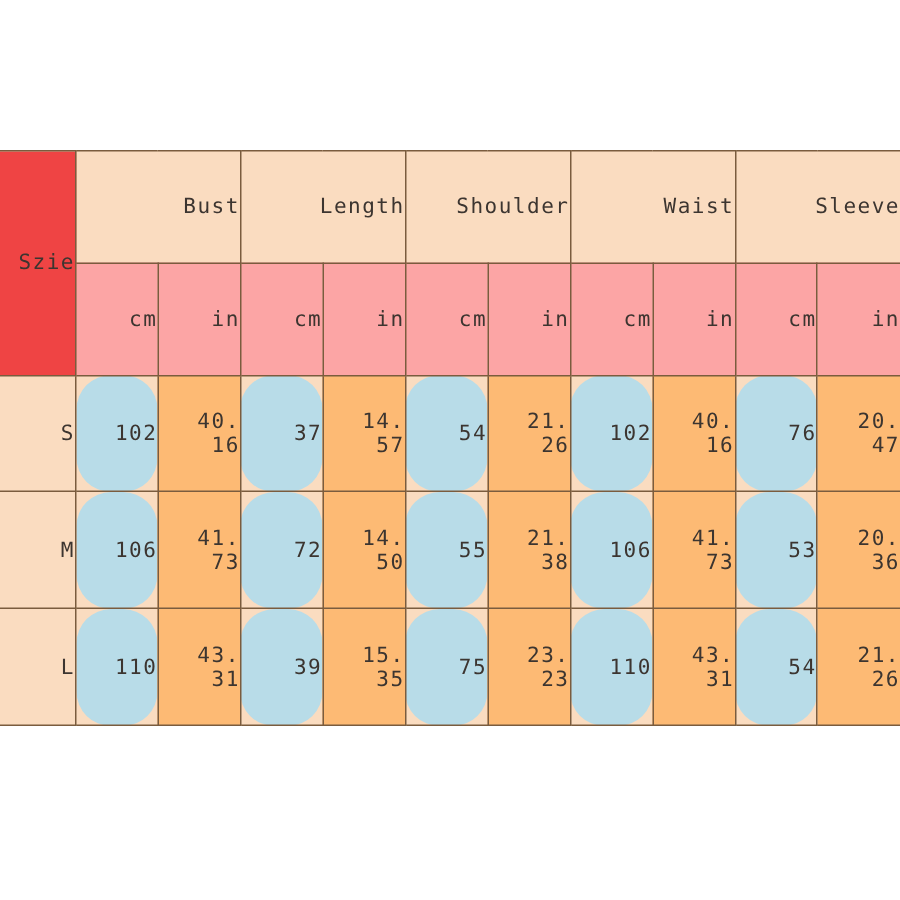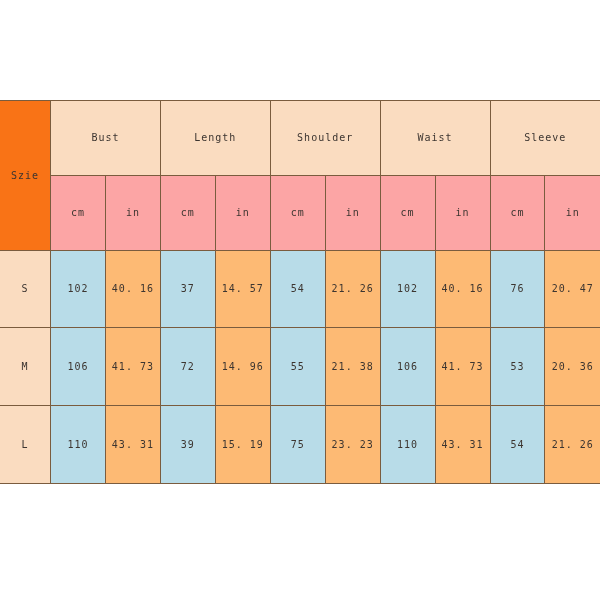--- a/index.html
+++ b/index.html
@@ -26,24 +26,24 @@
     border-collapse: collapse;
     table-layout: fixed;
     width: 600px;
     height: 384px;
     background: #fadcc0;
   }
 
   table.size-chart td,
   table.size-chart th {
     border: 1px solid #7a5c3e;
-    text-align: center;
+    text-align: right;
     vertical-align: middle;
     font-weight: normal;
-    font-size: 10px;
+    font-size: 14px;
     letter-spacing: 1px;
     color: #3c3530;
     padding: 0;
   }
 
   
   table.size-chart tr > td:first-child,
   table.size-chart tr > th:first-child {
     border-left: none;
   }
@@ -65,38 +65,39 @@
     font-size: 14px;
     letter-spacing: 2px;
   }
   .hdr-unit {
     background: #fca5a5;
     height: 72px;
     font-size: 13px;
     letter-spacing: 1px;
   }
   .hdr-size {
-    background: #f97316;
+    background: #ef4444;
     font-size: 14px;
     letter-spacing: 2px;
   }
 
   .row-label {
     background: #fadcc0;
     font-size: 14px;
   }
 
   tr.data-row td {
     height: 75px;
   }
 
   .cell-cm {
     background: #b8dce8;
     color: #2e3b4e;
     font-size: 14px;
+    border-radius: 23px;
   }
   .cell-in {
     background: #fdba74;
     color: #4a3b18;
     font-size: 14px;
   }
 </style>
 </head>
 <body>
 
@@ -137,35 +138,35 @@
         <td class="cell-in">40. 16</td>
         <td class="cell-cm">76</td>
         <td class="cell-in">20. 47</td>
       </tr>
 
       <tr class="data-row">
         <td class="row-label">M</td>
         <td class="cell-cm">106</td>
         <td class="cell-in">41. 73</td>
         <td class="cell-cm">72</td>
-        <td class="cell-in">14. 96</td>
+        <td class="cell-in">14. 50</td>
         <td class="cell-cm">55</td>
         <td class="cell-in">21. 38</td>
         <td class="cell-cm">106</td>
         <td class="cell-in">41. 73</td>
         <td class="cell-cm">53</td>
         <td class="cell-in">20. 36</td>
       </tr>
 
       <tr class="data-row">
         <td class="row-label">L</td>
         <td class="cell-cm">110</td>
         <td class="cell-in">43. 31</td>
         <td class="cell-cm">39</td>
-        <td class="cell-in">15. 19</td>
+        <td class="cell-in">15. 35</td>
         <td class="cell-cm">75</td>
         <td class="cell-in">23. 23</td>
         <td class="cell-cm">110</td>
         <td class="cell-in">43. 31</td>
         <td class="cell-cm">54</td>
         <td class="cell-in">21. 26</td>
       </tr>
     </tbody>
   </table>
 </div>

